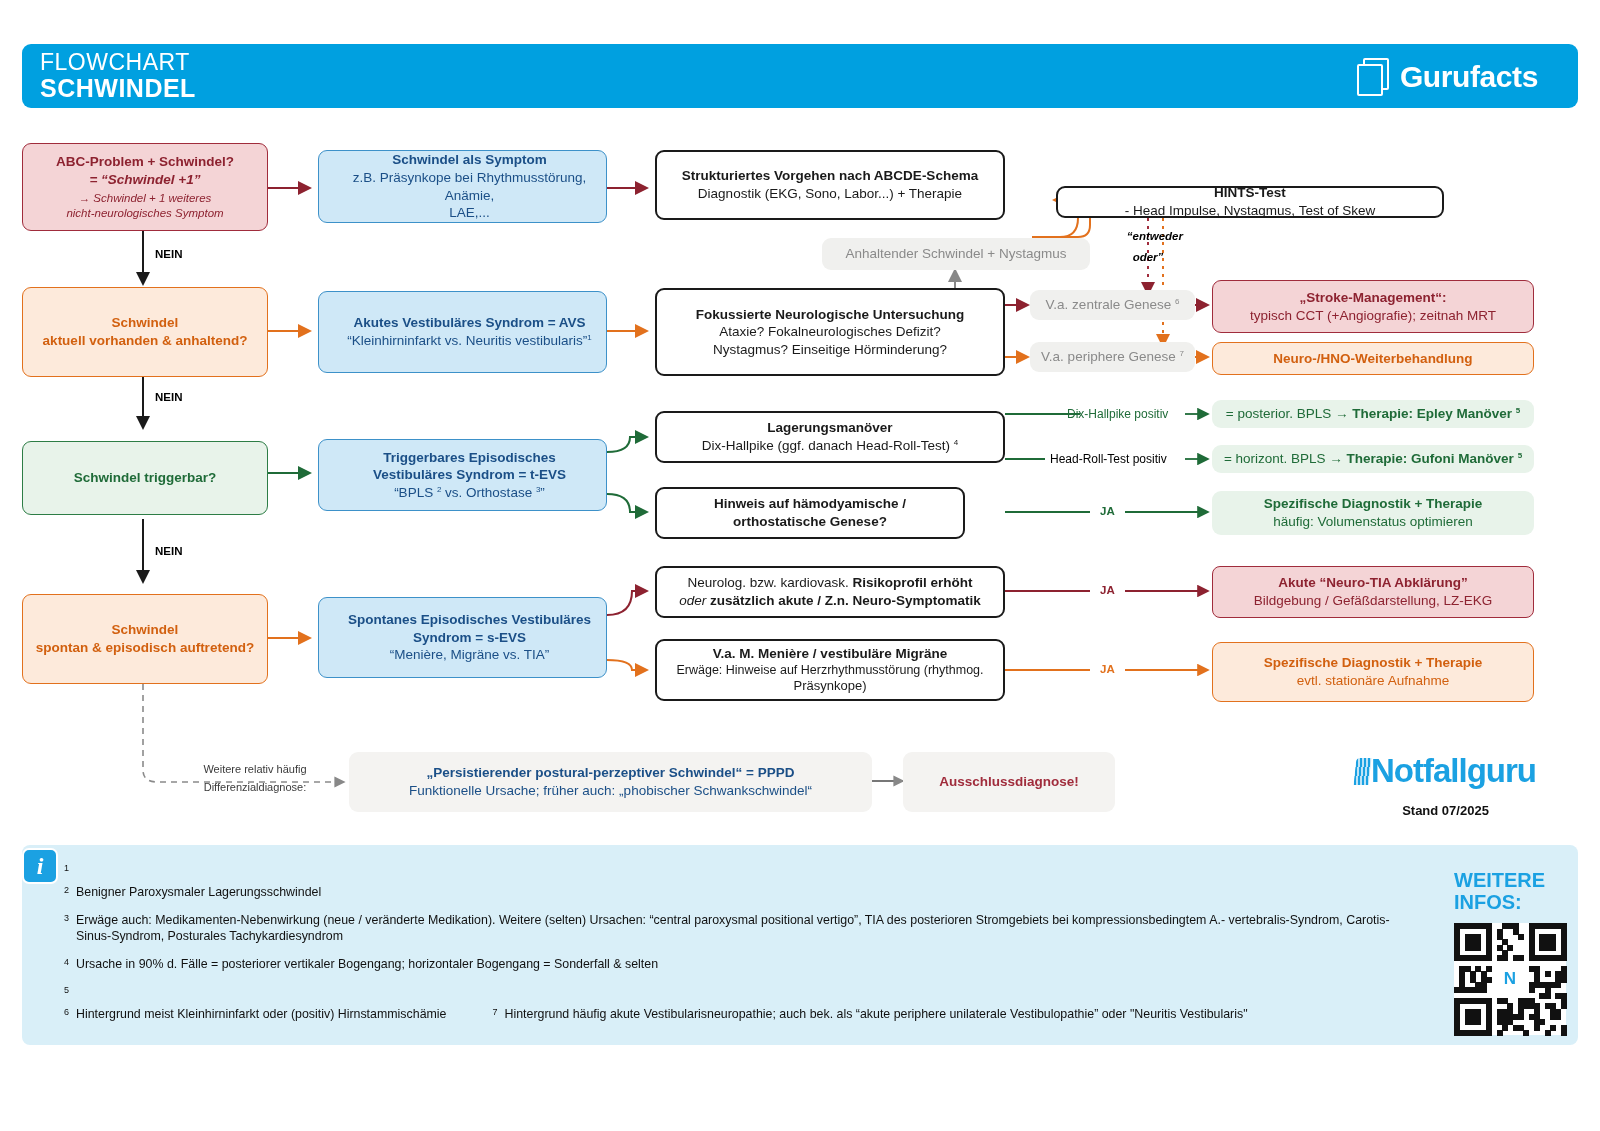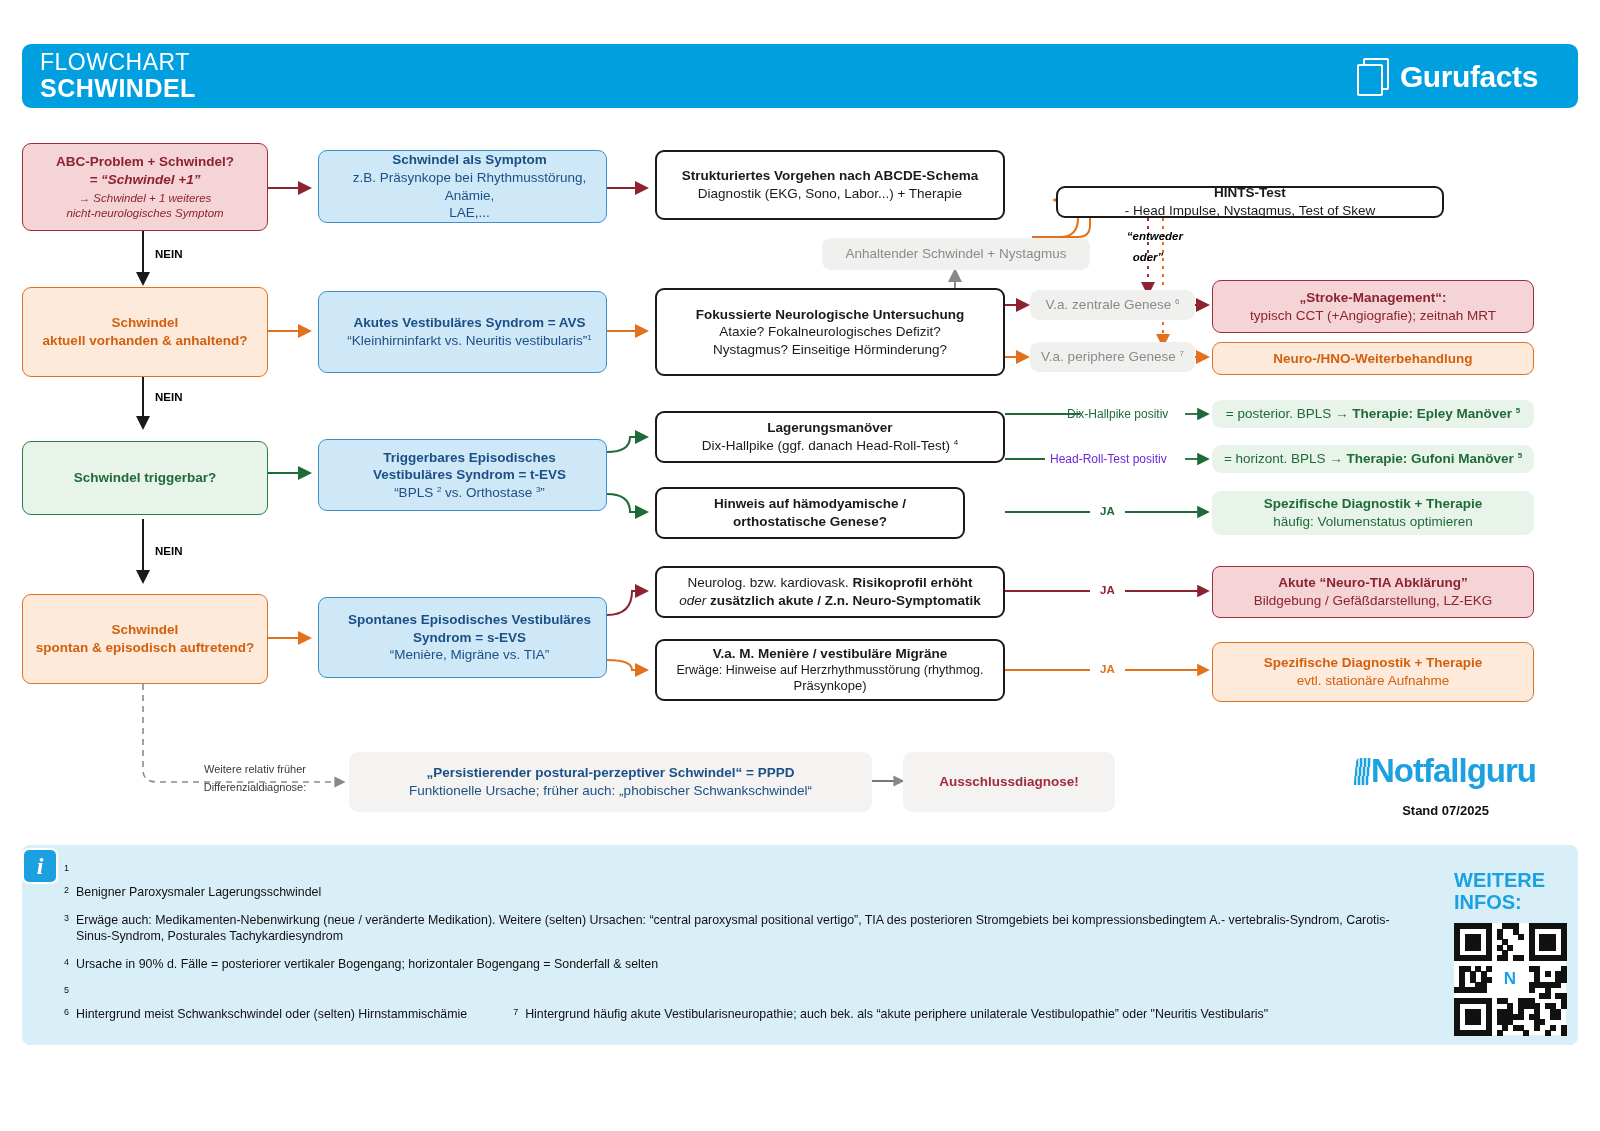--- a/index.html
+++ b/index.html
@@ -265,21 +265,21 @@
     <span>Dix-Hallpike (ggf. danach Head-Roll-Test) </span><sup style="font-size:8px">4</sup>
   </div>
 </div>
 
 <div class="node n-black" style="left:655px; top:487px; width:310px; height:52px;">
   <div class="t1">Hinweis auf hämodyamische /</div>
   <div class="t1">orthostatische Genese?</div>
 </div>
 
 <div class="edge-label plain" style="left:1067px; top:407px; color:#1f6b38;">Dix-Hallpike positiv</div>
-<div class="edge-label plain" style="left:1050px; top:452px; color:#6d28d9;">Head-Roll-Test positiv</div>
+<div class="edge-label plain" style="left:1050px; top:452px; color:#000000;">Head-Roll-Test positiv</div>
 <div class="edge-label" style="left:1100px; top:505px; color:#1f6b38;">JA</div>
 
 <div class="node n-greenlt" style="left:1212px; top:400px; width:322px; height:28px;">
   <div class="t2">
     <span>= posterior. BPLS </span><b>→ Therapie: Epley Manöver </b><sup style="font-size:8px"><b>5</b></sup>
   </div>
 </div>
 
 <div class="node n-greenlt" style="left:1212px; top:445px; width:322px; height:28px;">
   <div class="t2">
@@ -327,21 +327,21 @@
   <div class="t1">Akute “Neuro-TIA Abklärung”</div>
   <div class="t2">Bildgebung / Gefäßdarstellung, LZ-EKG</div>
 </div>
 
 <div class="node n-orange" style="left:1212px; top:642px; width:322px; height:60px;">
   <div class="t1">Spezifische Diagnostik + Therapie</div>
   <div class="t2">evtl. stationäre Aufnahme</div>
 </div>
 
 <div class="dd-label" style="left:185px; top:761px; width:140px;">
-  <div>Weitere relativ früher</div>
+  <div>Weitere relativ häufig</div>
   <div>Differenzialdiagnose:</div>
 </div>
 
 <div class="node n-graylt" style="left:349px; top:752px; width:523px; height:60px;">
   <div class="t1" style="color:#1b4f87;">„Persistierender postural-perzeptiver Schwindel“ = PPPD</div>
   <div class="t2" style="color:#1b4f87;">Funktionelle Ursache; früher auch: „phobischer Schwankschwindel“</div>
 </div>
 
 <div class="node n-graylt" style="left:903px; top:752px; width:212px; height:60px;">
   <div class="t1" style="color:#a02c3c;">Ausschlussdiagnose!</div>
@@ -370,21 +370,21 @@
   <div class="note">
     <sup>4</sup>
     <span>Ursache in 90% d. Fälle = posteriorer vertikaler Bogengang; horizontaler Bogengang = Sonderfall &amp; selten</span>
   </div>
   <div class="note">
     <sup>5</sup>
   </div>
   <div class="note-row">
     <div class="note" style="flex:0 0 auto;">
       <sup>6</sup>
-      <span>Hintergrund meist Schwankschwindel oder (selten) Hirnstammischämie</span>
+      <span>Hintergrund meist Kleinhirninfarkt oder (positiv) Hirnstammischämie</span>
     </div>
     <div class="note">
       <sup>7</sup>
       <span>Hintergrund häufig akute Vestibularisneuropathie; auch bek. als “akute periphere unilaterale Vestibulopathie” oder "Neuritis Vestibularis"</span>
     </div>
   </div>
 </div>
 
 <div class="weitere">
   <div class="weitere-txt">WEITERE</div>

